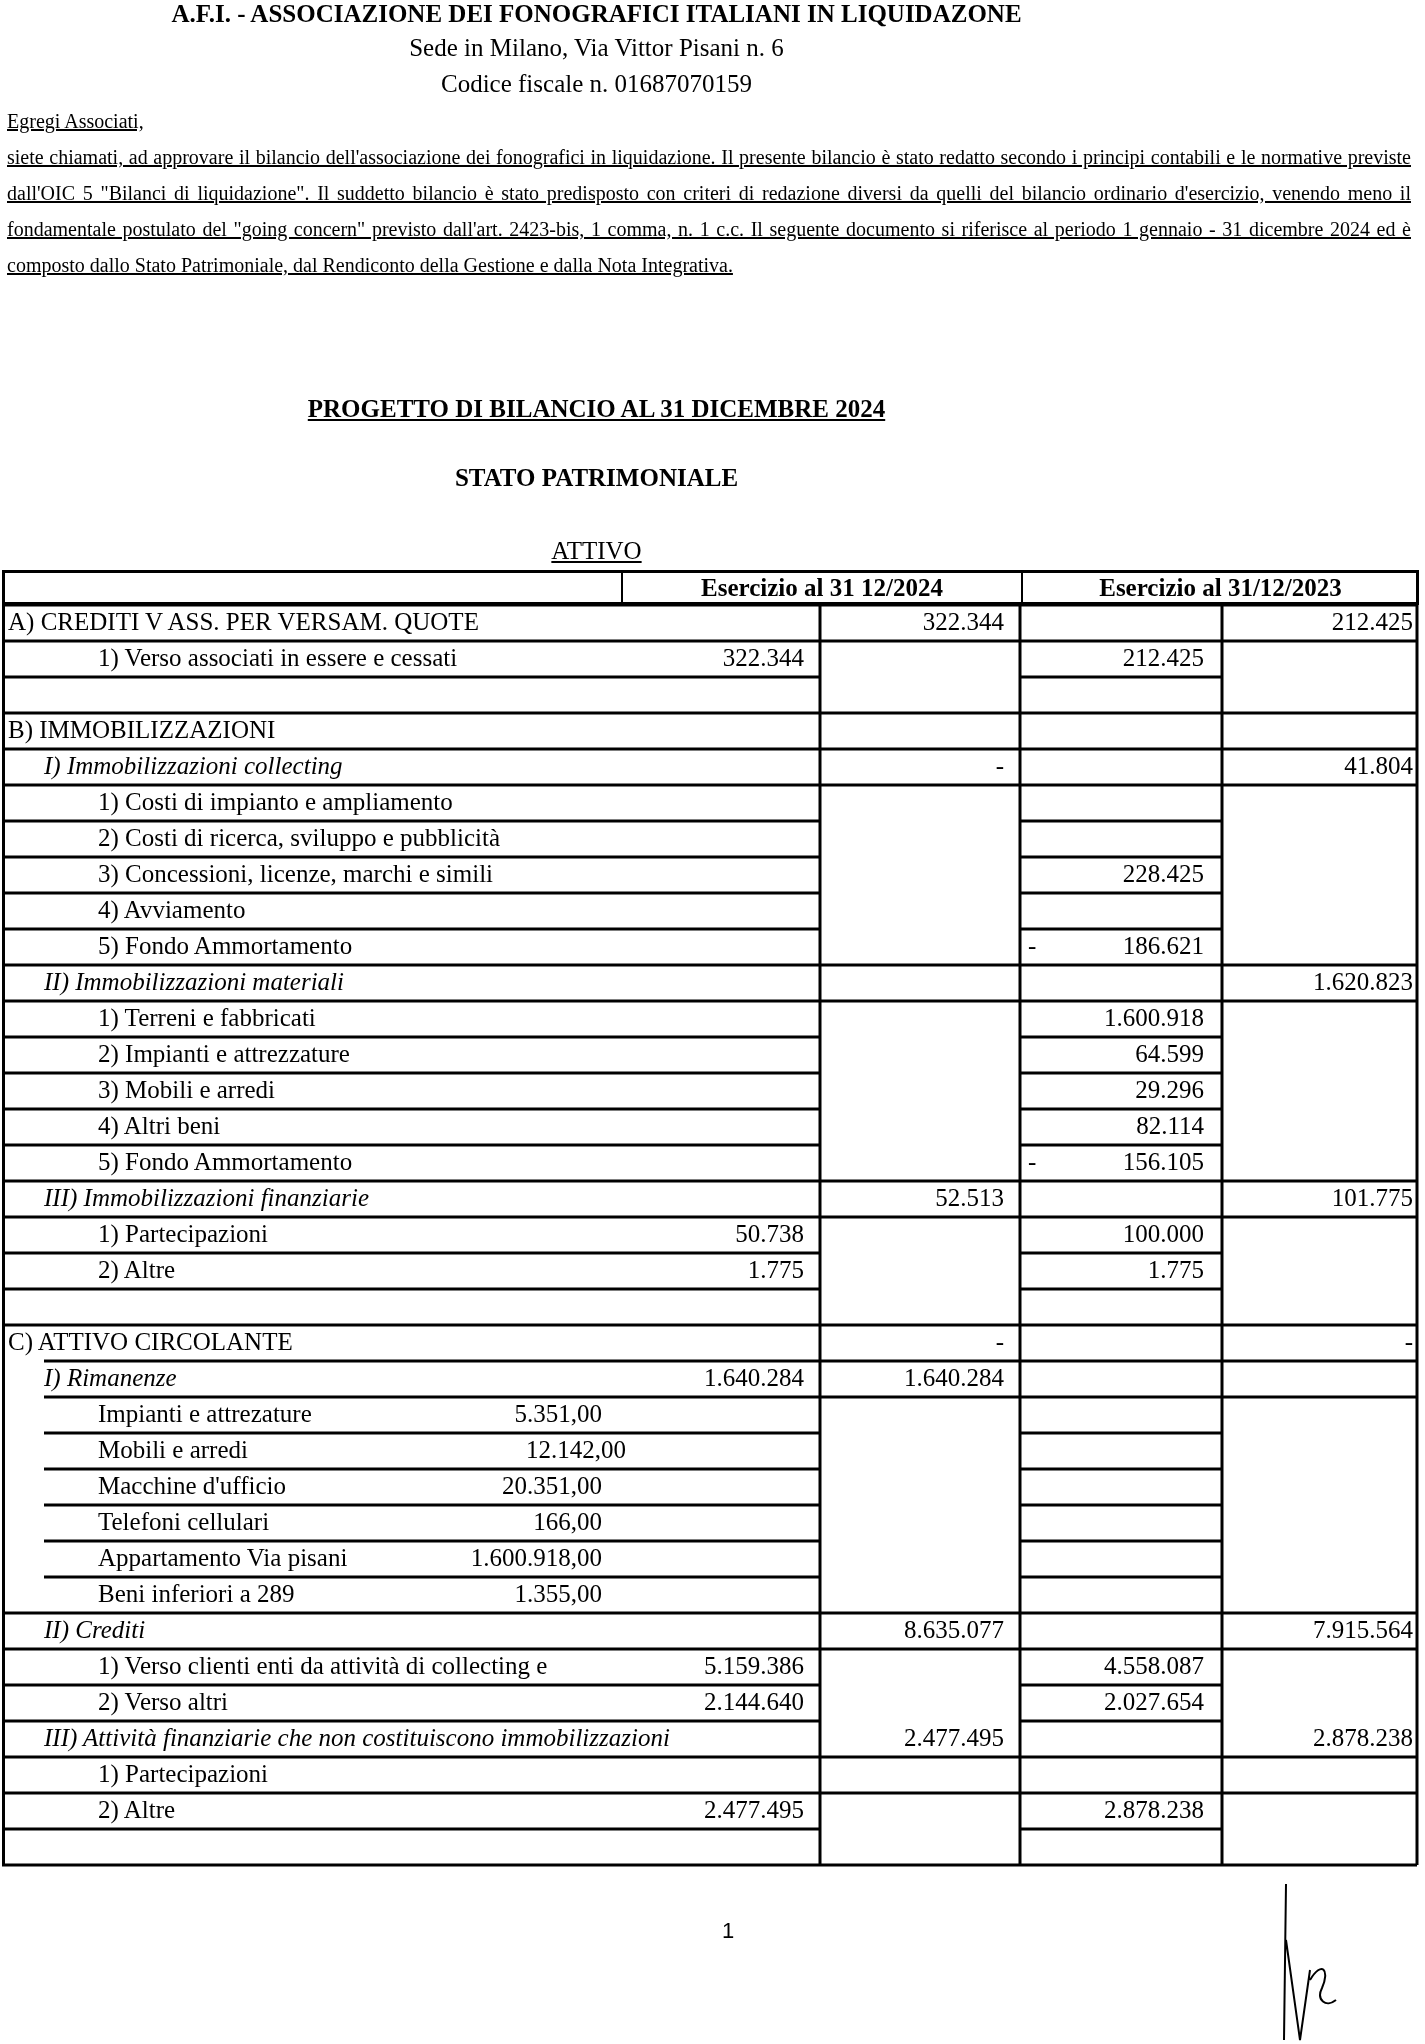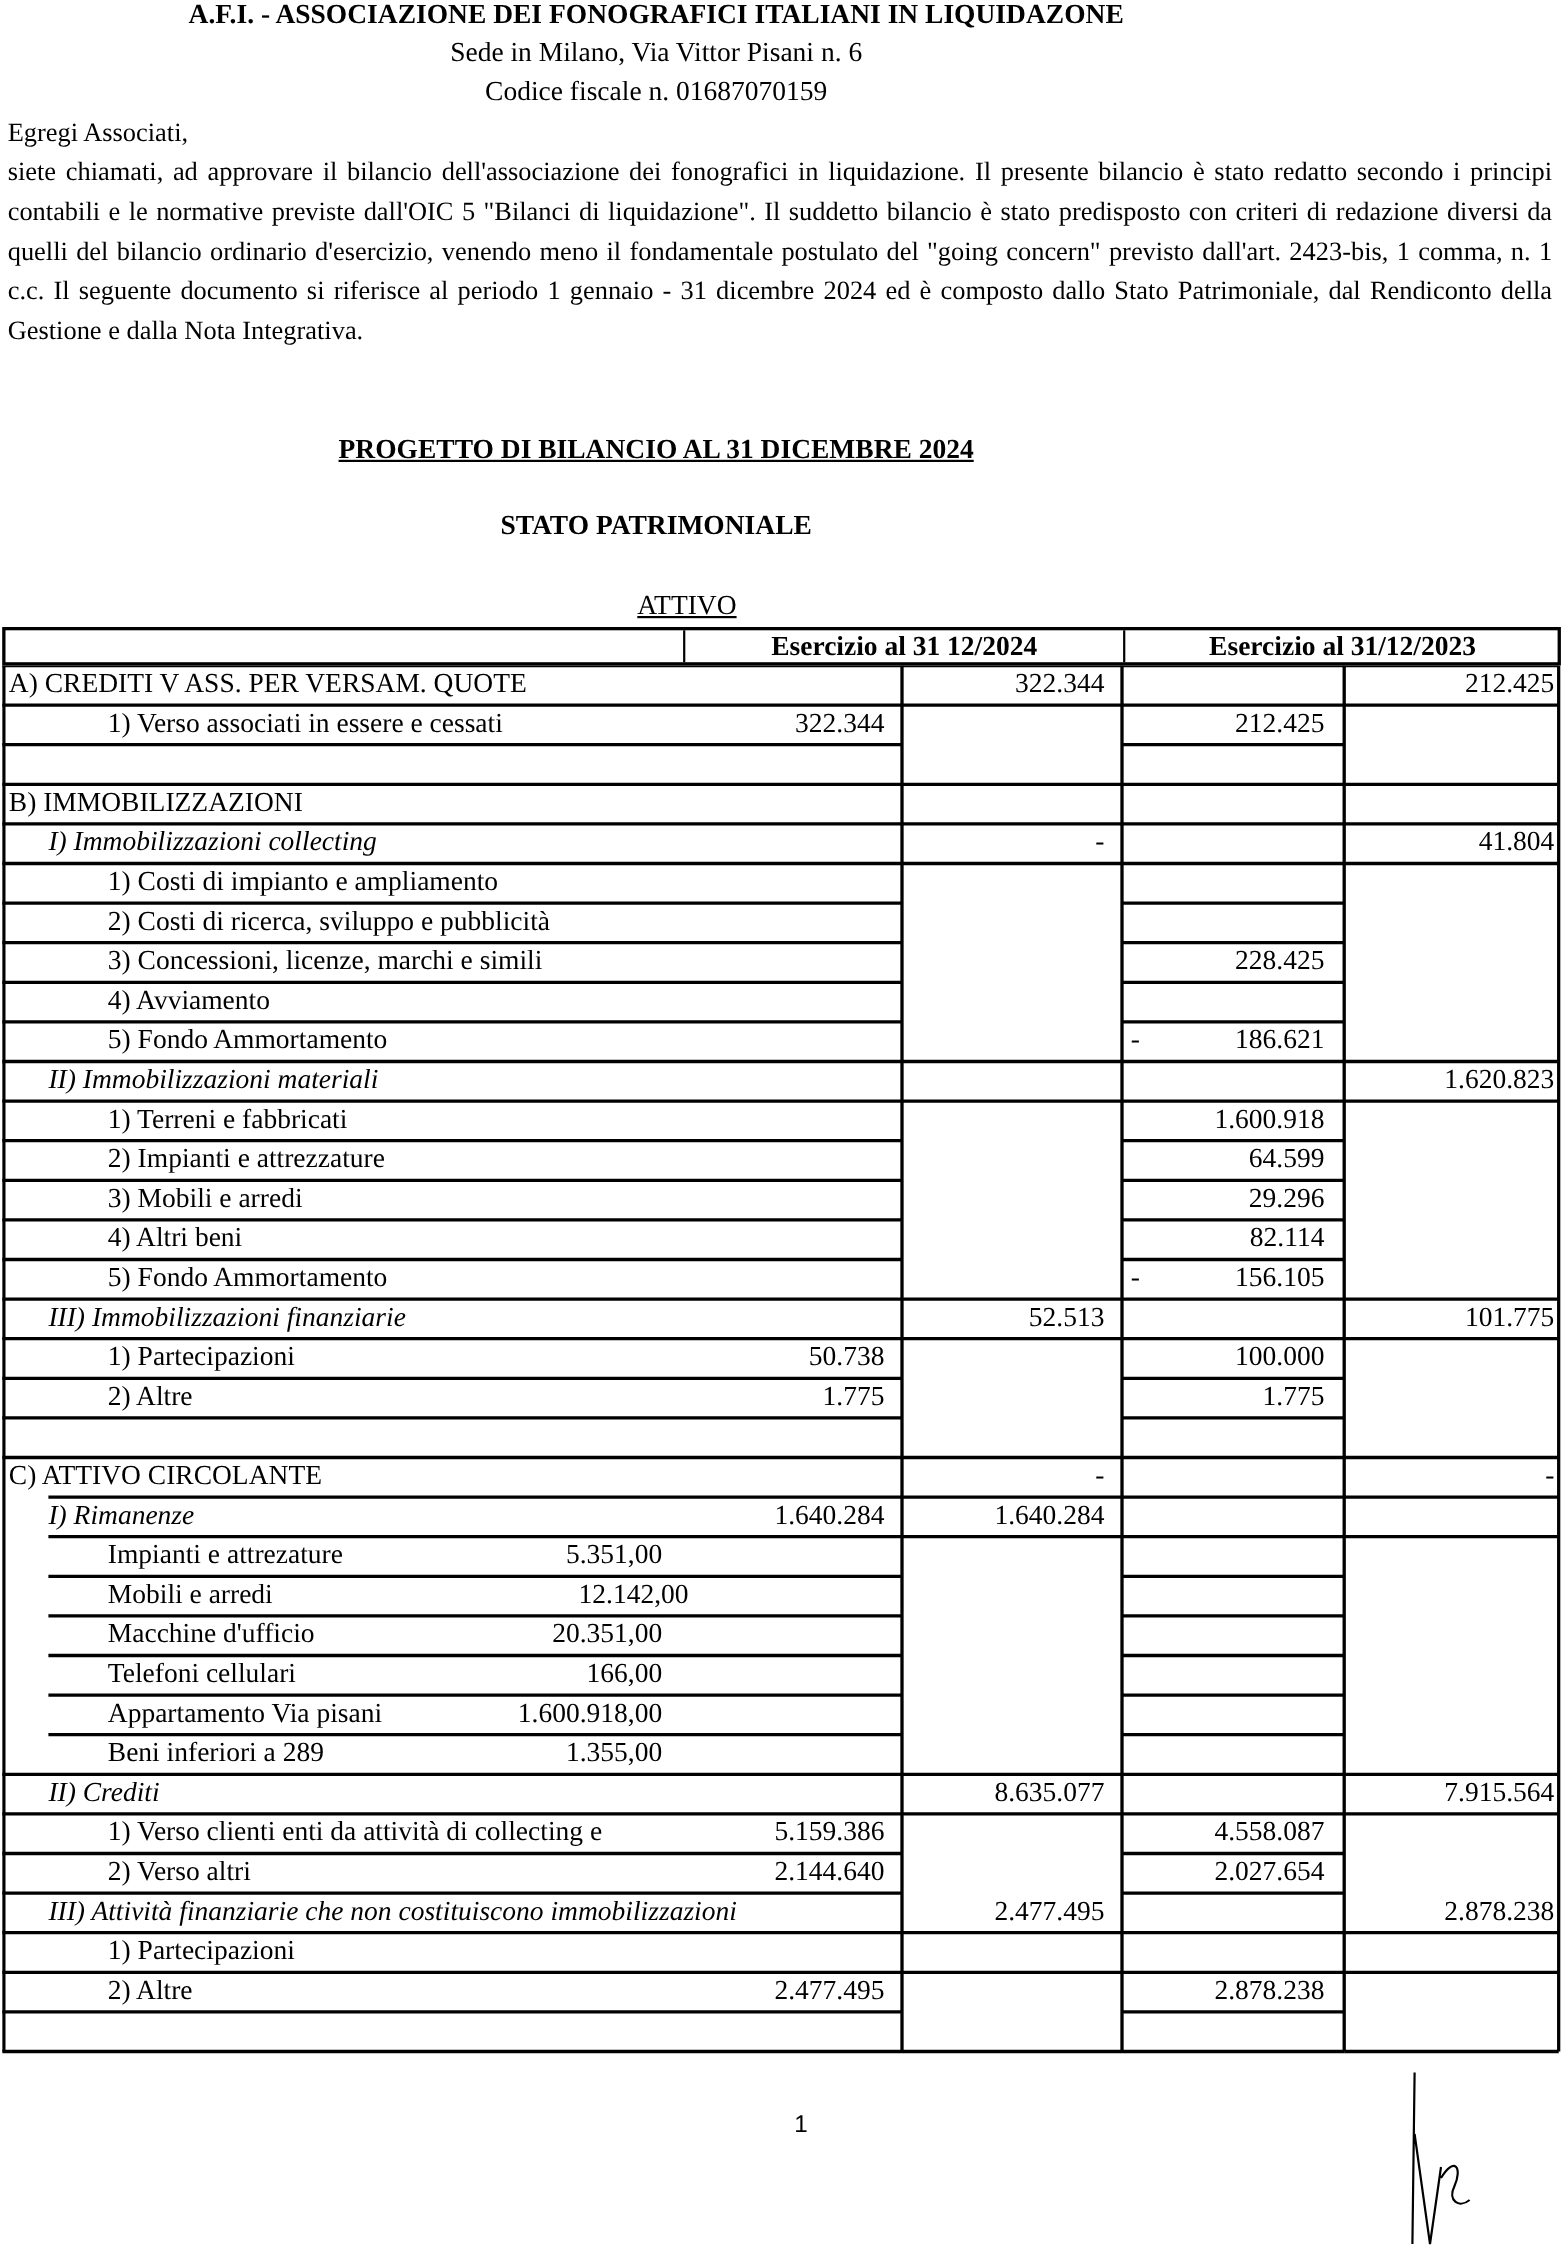--- a/index.html
+++ b/index.html
@@ -1,26 +1,26 @@
 <!DOCTYPE html>
 <html><head>
 <meta charset="utf-8">
 <style>
   html, body { margin:0; padding:0; background:#fff; }
   body { width:1425px; height:2044px; position:relative; font-family:"Liberation Serif", serif; color:#000; overflow:hidden; }
   .center { position:absolute; left:0; width:1193px; text-align:center; }
   #t1 { top:0; font-size:25px; font-weight:bold; line-height:28px; }
   #t2 { top:30px; font-size:25px; line-height:36px; }
   #t3 { top:66px; font-size:25px; line-height:36px; }
-  #intro { position:absolute; left:7px; top:103px; width:1404px; font-size:24px; line-height:36px; }
+  #intro { position:absolute; left:7px; top:103px; width:1404px; font-size:20px; line-height:36px;text-decoration:underline; }
   #greet { display:block; }
   #body-text { display:block; text-align:justify; }
   #title-progetto { top:395px; font-size:25px; font-weight:bold; text-decoration:underline; }
   #title-stato { top:464px; font-size:25px; font-weight:bold; }
-  #title-attivo { top:537px; font-size:25px; text-decoration:underline;padding-left:28px; }
+  #title-attivo { top:537px; font-size:25px; text-decoration:underline; }
 
   #tbl { position:absolute; left:2px; top:570px; width:1417px;text-decoration:underline; }
   .hdr { position:relative; height:35px; border:3px solid #000; box-sizing:border-box; }
   .hdr .hcell { position:absolute; top:0; height:29px; font-weight:bold; font-size:25px; text-align:center; line-height:30px; }
   .hdr .h1 { left:616px; width:398px; border-left:2px solid #000; }
   .hdr .h2 { left:1016px; width:395px; border-left:2px solid #000; }
   .row { position:relative; height:36px; box-sizing:border-box; font-size:25px; line-height:34px; }
   .row .lbl { position:absolute; top:0; white-space:nowrap; }
   .row .v { position:absolute; top:0; text-align:right; white-space:nowrap; }
   .row .neg { position:absolute; top:0; }

